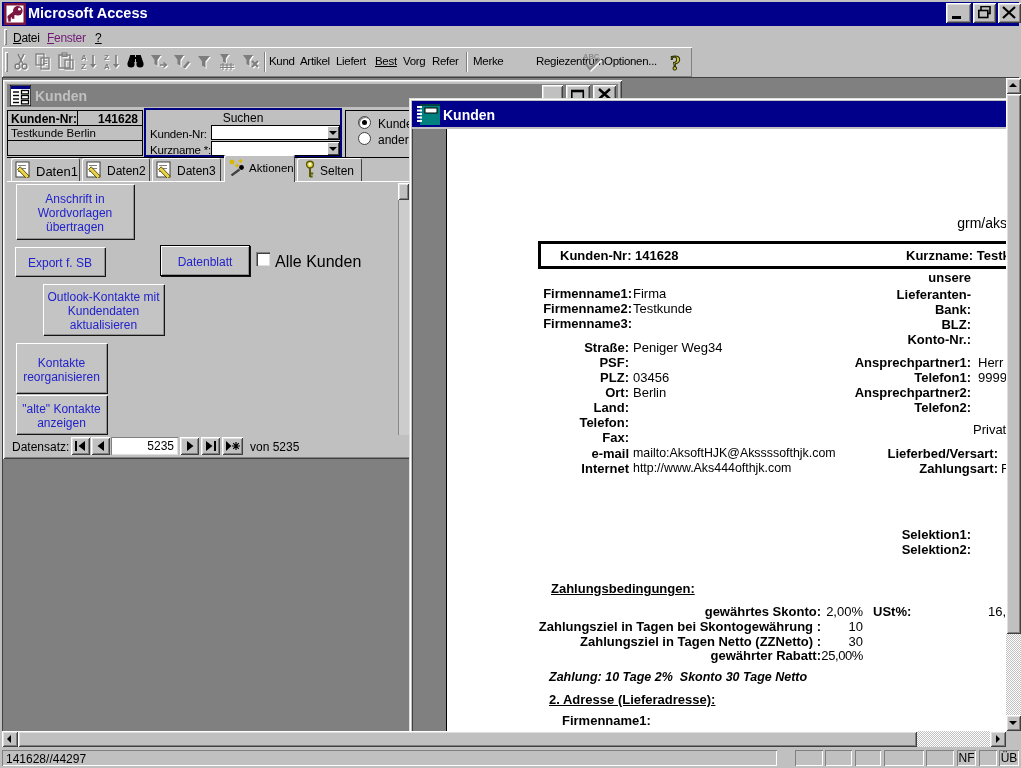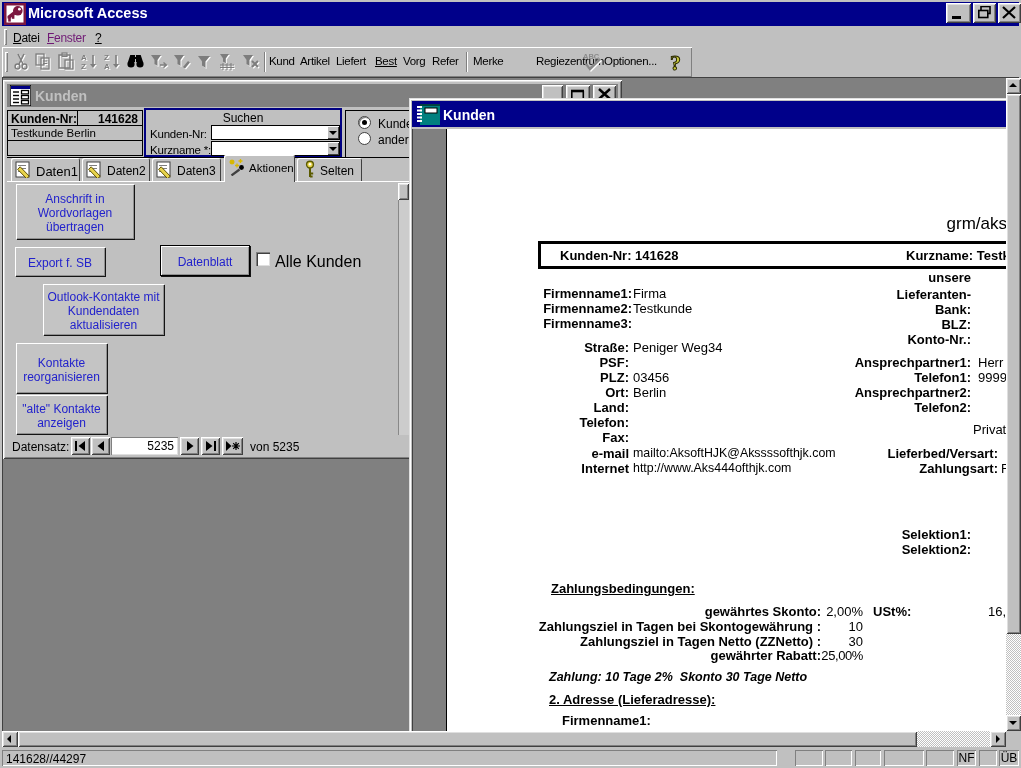--- a/index.html
+++ b/index.html
@@ -369,21 +369,21 @@
         <rect x="0" y="16" width="5" height="2"></rect>
       </g>
     <rect x="8" y="4" width="12" height="5" fill="#ffffff" stroke="#000" stroke-width="1"></rect>
   </svg>
   <div class="abs" style="left:443px;top:107px;font-size:14px;font-weight:bold;color:#ffffff;">Kunden</div>
 
   <div class="abs" style="left:412px;top:129px;width:594px;height:602px;background:#808080;box-shadow:inset 1px 0 0 #404040;"></div>
 
   <div class="abs" style="left:446px;top:129px;width:560px;height:602px;background:#ffffff;border-left:1px solid #000;overflow:hidden;">
     <div id="page" class="abs" style="left:1px;top:0;width:559px;height:602px;">
-      <div class="rval" style="right:0px;top:87px;font-size:17px;">grm/aks</div>
+      <div class="rval" style="right:0px;top:87px;font-size:14px;">grm/aks</div>
 
       <div class="abs" style="left:90px;top:112px;width:475px;height:28px;border:3px solid #000;"></div>
       <div class="rlab" style="left:112px;top:119px;">Kunden-Nr: 141628</div>
       <div class="rlab" style="left:458px;top:119px;">Kurzname: Testku</div>
 
       <div class="rlab" style="right:375px;top:157px;">Firmenname1:</div>
       <div class="rlab" style="right:375px;top:172px;">Firmenname2:</div>
       <div class="rlab" style="right:375px;top:187px;">Firmenname3:</div>
       <div class="rlab" style="right:378px;top:211px;">Straße:</div>
       <div class="rlab" style="right:378px;top:226px;">PSF:</div>

